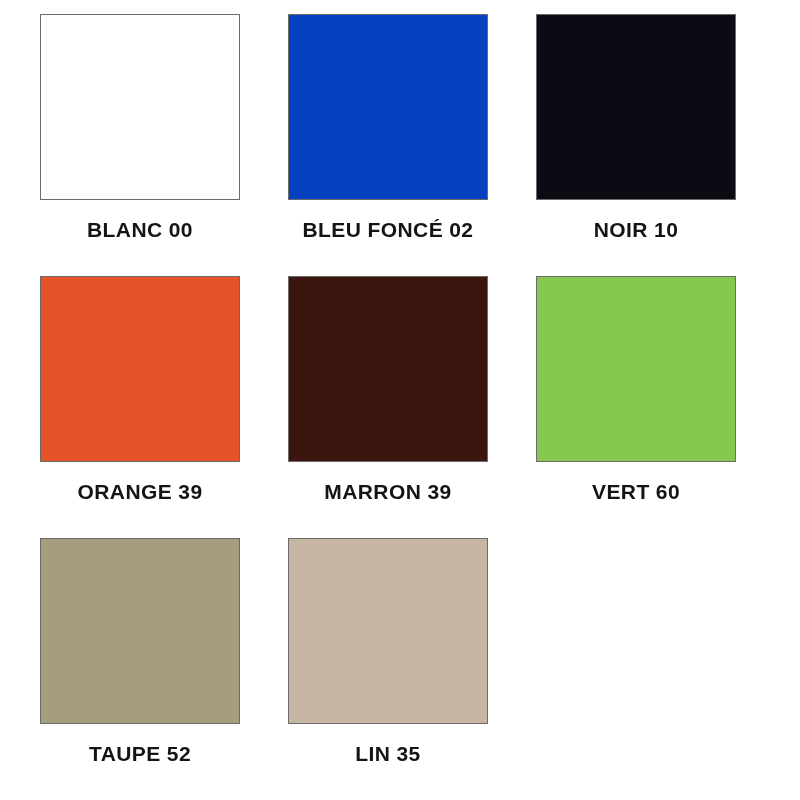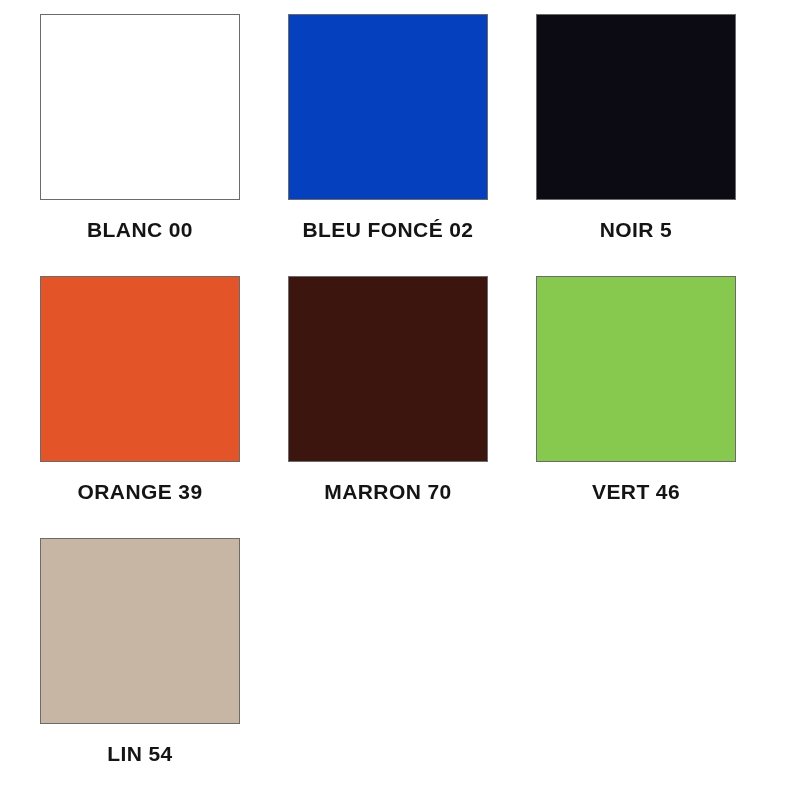--- a/index.html
+++ b/index.html
@@ -62,37 +62,41 @@
   </div>
 
 
   <div class="swatch-cell">
     <div class="swatch-chip" style="background-color: rgb(5, 65, 190);"></div>
     <div class="swatch-label">BLEU FONCÉ 02</div>
   </div>
 
   <div class="swatch-cell">
     <div class="swatch-chip" style="background-color: rgb(12, 10, 18);"></div>
-    <div class="swatch-label">NOIR 5</div>
+    <div class="swatch-label">NOIR 10</div>
   </div>
 
   <div class="swatch-cell">
     <div class="swatch-chip" style="background-color: rgb(227, 84, 40);"></div>
     <div class="swatch-label">ORANGE 39</div>
   </div>
 
   <div class="swatch-cell">
     <div class="swatch-chip" style="background-color: rgb(60, 21, 14);"></div>
-    <div class="swatch-label">MARRON 70</div>
+    <div class="swatch-label">MARRON 39</div>
   </div>
 
   <div class="swatch-cell">
     <div class="swatch-chip" style="background-color: rgb(135, 200, 79);"></div>
-    <div class="swatch-label">VERT 46</div>
+    <div class="swatch-label">VERT 60</div>
   </div>
 
+  <div class="swatch-cell">
+    <div class="swatch-chip" style="background-color: rgb(166, 156, 126);"></div>
+    <div class="swatch-label">TAUPE 52</div>
+  </div>
 
   <div class="swatch-cell">
     <div class="swatch-chip" style="background-color: rgb(200, 182, 164);"></div>
-    <div class="swatch-label">LIN 54</div>
+    <div class="swatch-label">LIN 35</div>
   </div>
 
 </div>
 
 </body></html>

